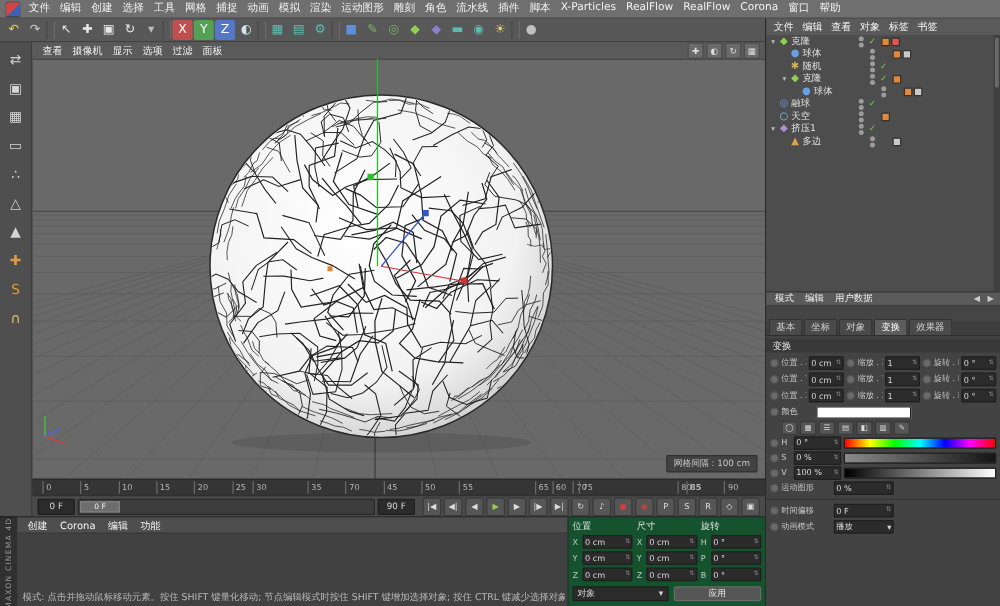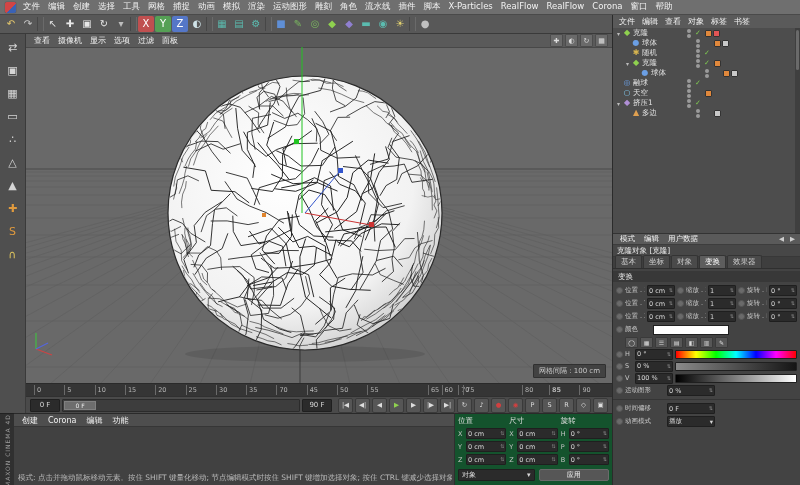--- a/index.html
+++ b/index.html
@@ -537,31 +537,31 @@
   </div>
 
   <div id="ruler">
 
   <span class="tick" style="left: 8px;">0</span>
       <span class="tick" style="left: 38.3px;">5</span>
       <span class="tick" style="left: 68.6px;">10</span>
       <span class="tick" style="left: 98.9px;">15</span>
       <span class="tick" style="left: 129.2px;">20</span>
       <span class="tick" style="left: 159.5px;">25</span>
-      <span class="tick" style="left: 190px;">30</span>
+      <span class="tick" style="left: 176px;">30</span>
       <span class="tick" style="left: 220.1px;">35</span>
       <span class="tick" style="left: 250.4px;">70</span>
       <span class="tick" style="left: 280.7px;">45</span>
       <span class="tick" style="left: 311px;">50</span>
       <span class="tick" style="left: 341.3px;">55</span>
       <span class="tick" style="left: 371.6px; margin-left: 44px;">60</span>
       <span class="tick" style="left: 401.9px;">65</span>
       <span class="tick" style="left: 432.2px;">70</span>
       <span class="tick" style="left: 437px;">75</span>
-      <span class="tick" style="left: 496px;">80</span>
+      <span class="tick" style="left: 516px;">80</span>
       <span class="tick" style="left: 523.1px; font-weight: bold;">85</span>
       <span class="tick" style="left: 553.4px;">90</span>
     </div>
 
   <div id="playbar">
     <span class="pinput">0 F</span>
     <div id="pslider">
       <div class="handle">0 F</div>
     </div>
     <span class="pinput">90 F</span>
@@ -831,21 +831,20 @@
     <div id="am-modebar">
       <div style="display:flex;gap:1px">
 
       <span class="menu-item">模式</span>
           <span class="menu-item">编辑</span>
           <span class="menu-item">用户数据</span>
         </div>
       <span class="nav">◀ ▶</span>
     </div>
 
-    <div id="am-title">克隆对象 [克隆]</div>
 
     <div id="am-tabs">
 
     <span class="atab">基本</span>
         <span class="atab">坐标</span>
         <span class="atab">对象</span>
         <span class="atab active">变换</span>
         <span class="atab">效果器</span>
       </div>
 

